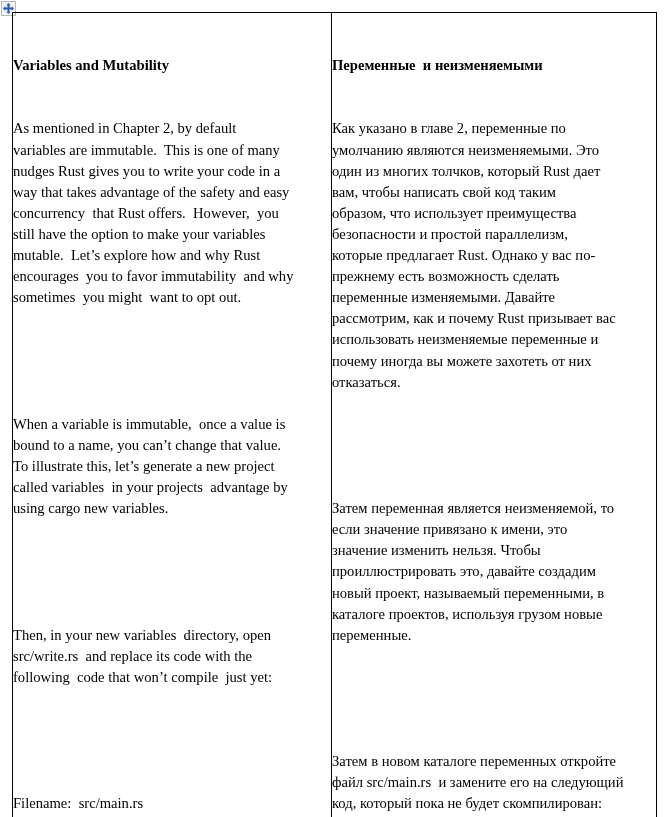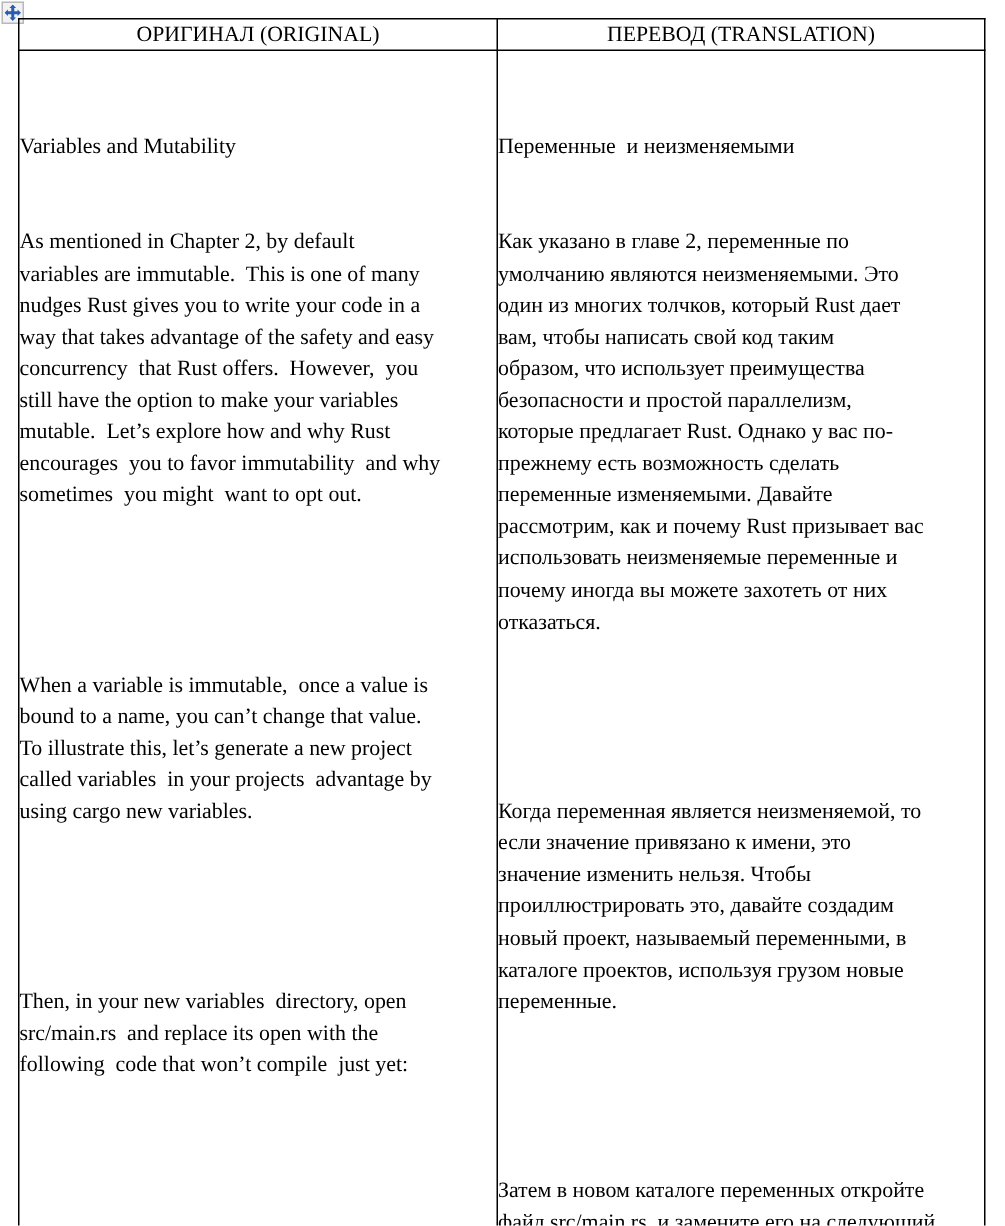--- a/index.html
+++ b/index.html
@@ -72,22 +72,21 @@
   }
 
   .body-inner {
     font-size: 14.6px;
     line-height: 21.1px;
     white-space: pre;
     overflow: hidden;
   }
 
   .para-title {
-    font-weight: normal;
-    margin-top: 12px;
+    font-weight: bold;
   }
 
   .blank-line {
     display: block;
     height: 21.1px;
   }
 </style>
 </head>
 <body>
 
@@ -106,28 +105,20 @@
     </svg>
   </div>
 
   <table class="doc-table">
     <colgroup>
       <col class="col-left">
       <col class="col-right">
     </colgroup>
     <tbody>
       <tr>
-        <td class="header-cell">
-          <span>ОРИГИНАЛ (ORIGINAL)</span>
-        </td>
-        <td class="header-cell">
-          <span>ПЕРЕВОД (TRANSLATION)</span>
-        </td>
-      </tr>
-      <tr>
 
         <td class="body-cell">
           <div class="body-inner">
             <div class="para-title">Variables and Mutability</div>
             <div>As mentioned in Chapter 2, by default
 variables are immutable.  This is one of many
 nudges Rust gives you to write your code in a
 way that takes advantage of the safety and easy
 concurrency  that Rust offers.  However,  you
 still have the option to make your variables
@@ -135,21 +126,21 @@
 encourages  you to favor immutability  and why
 sometimes  you might  want to opt out.</div>
             <span class="blank-line"></span>
             <div>When a variable is immutable,  once a value is
 bound to a name, you can’t change that value.
 To illustrate this, let’s generate a new project
 called variables  in your projects  advantage by
 using cargo new variables.</div>
             <span class="blank-line"></span>
             <div>Then, in your new variables  directory, open
-src/main.rs  and replace its open with the
+src/write.rs  and replace its code with the
 following  code that won’t compile  just yet:</div>
             <span class="blank-line"></span>
             <div>Filename:  src/main.rs</div>
             
             
             
             
             
             
             
@@ -166,21 +157,21 @@
 образом, что использует преимущества
 безопасности и простой параллелизм,
 которые предлагает Rust. Однако у вас по-
 прежнему есть возможность сделать
 переменные изменяемыми. Давайте
 рассмотрим, как и почему Rust призывает вас
 использовать неизменяемые переменные и
 почему иногда вы можете захотеть от них
 отказаться.</div>
             <span class="blank-line"></span>
-            <div>Когда переменная является неизменяемой, то
+            <div>Затем переменная является неизменяемой, то
 если значение привязано к имени, это
 значение изменить нельзя. Чтобы
 проиллюстрировать это, давайте создадим
 новый проект, называемый переменными, в
 каталоге проектов, используя грузом новые
 переменные.</div>
             <span class="blank-line"></span>
             <div>Затем в новом каталоге переменных откройте
 файл src/main.rs  и замените его на следующий
 код, который пока не будет скомпилирован:</div>

